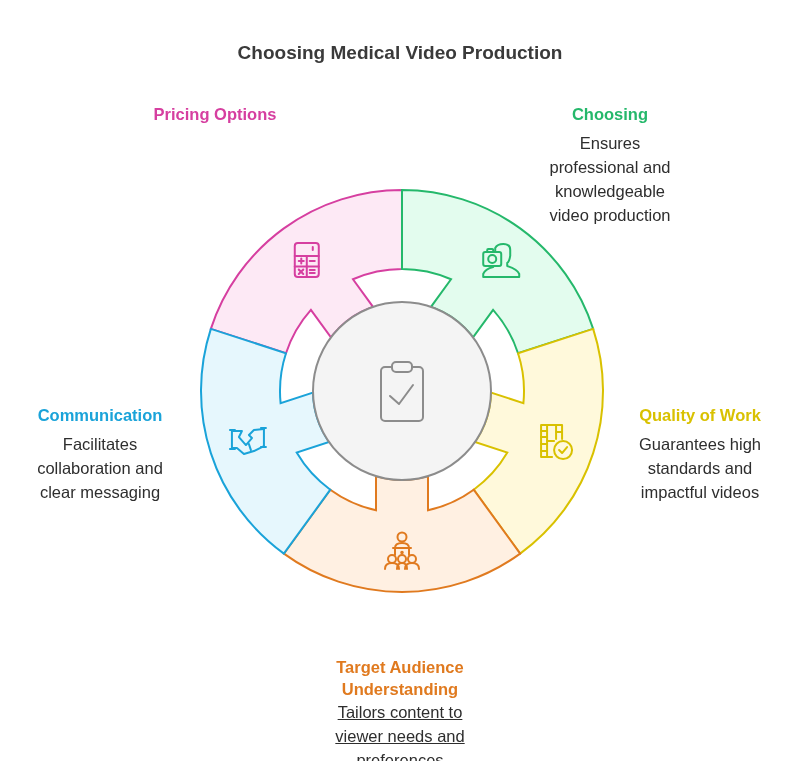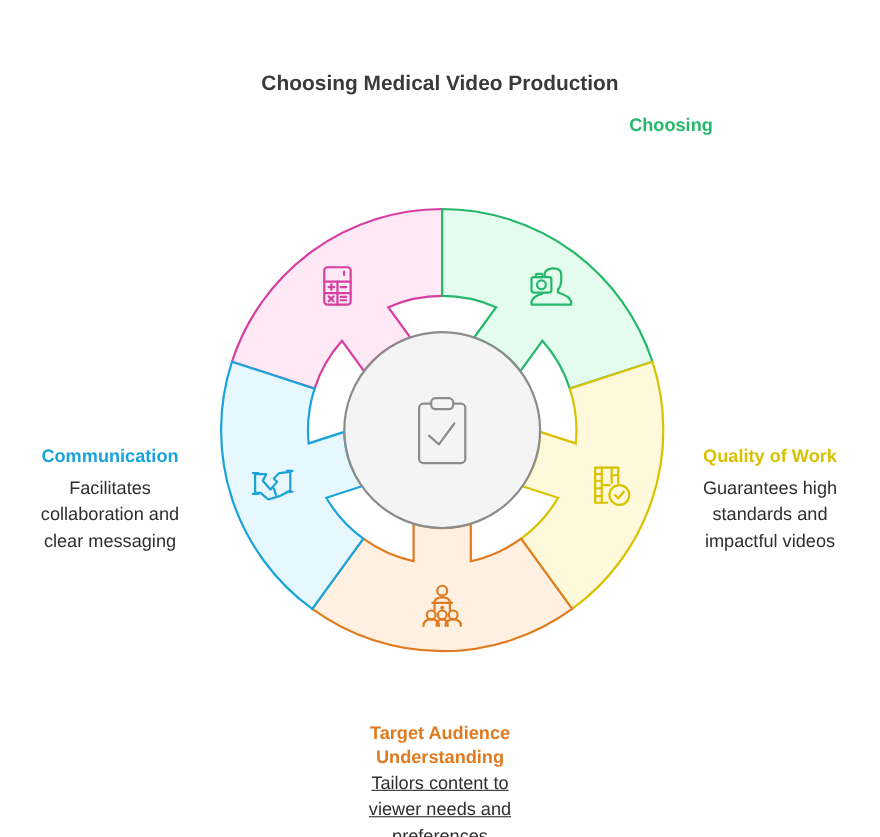--- a/index.html
+++ b/index.html
@@ -1,17 +1,17 @@
 <!DOCTYPE html>
 <html><head>
   <meta charset="utf-8">
   <style>
     html, body { margin: 0; padding: 0; background: #ffffff; }
     body { width: 800px; height: 761px; position: relative; overflow: hidden; font-family: "Liberation Sans", sans-serif; }
-    .title { position: absolute; left: 0; width: 800px; top: 42px; text-align: center; font-size: 19px; font-weight: bold; color: #3a3a3a; margin-top: 24px; }
+    .title { position: absolute; left: 0; width: 800px; top: 42px; text-align: center; font-size: 19px; font-weight: bold; color: #3a3a3a; }
     .block { position: absolute; text-align: center; }
     .block .h { font-weight: bold; font-size: 16.5px; line-height: 22px; }
     .block .d { font-size: 16.5px; line-height: 24px; color: #2e2e2e; margin-top: 6px; }
     #wheel { position: absolute; left: 0; top: 0; }
   </style>
 </head>
 <body>
 
 <div class="title">Choosing Medical Video Production</div>
 
@@ -81,23 +81,25 @@
     </g>
     <circle cx="402" cy="391" r="89" fill="#f4f4f4" stroke="#8c8c8c" stroke-width="2"></circle>
     <g transform="translate(402,394) scale(1)" fill="none" stroke="#8c8c8c" stroke-width="2" stroke-linecap="round" stroke-linejoin="round" style="color:#8c8c8c">
       <rect x="-21" y="-27" width="42" height="54" rx="4"></rect>
     <rect x="-10" y="-32" width="20" height="10" rx="4" fill="#f4f4f4"></rect>
     <polyline points="-12,2 -3,10 11,-9"></polyline>
     </g>
   </svg>
 
 <div class="block" style="left:120px; top:103px; width:190px;">
+  <div class="h" style="color: rgb(214, 63, 160);">Pricing Options</div>
 </div>
 <div class="block" style="left:515px; top:103px; width:190px;">
   <div class="h" style="color: rgb(37, 184, 107);">Choosing</div>
+  <div class="d">Ensures<br>professional and<br>knowledgeable<br>video production</div>
 </div>
 <div class="block" style="left:610px; top:404px; width:180px;text-align:center;">
   <div class="h" style="color: rgb(217, 193, 0);">Quality of Work</div>
   <div class="d">Guarantees high<br>standards and<br>impactful videos</div>
 </div>
 <div class="block" style="left:300px; top:616px; width:200px;margin-top:40px;">
   <div class="h" style="color: rgb(224, 122, 31);">Target Audience<br>Understanding</div>
   <div class="d" style="margin-top:0;text-decoration:underline;">Tailors content to<br>viewer needs and<br>preferences</div>
 </div>
 <div class="block" style="left:10px; top:404px; width:180px;">

